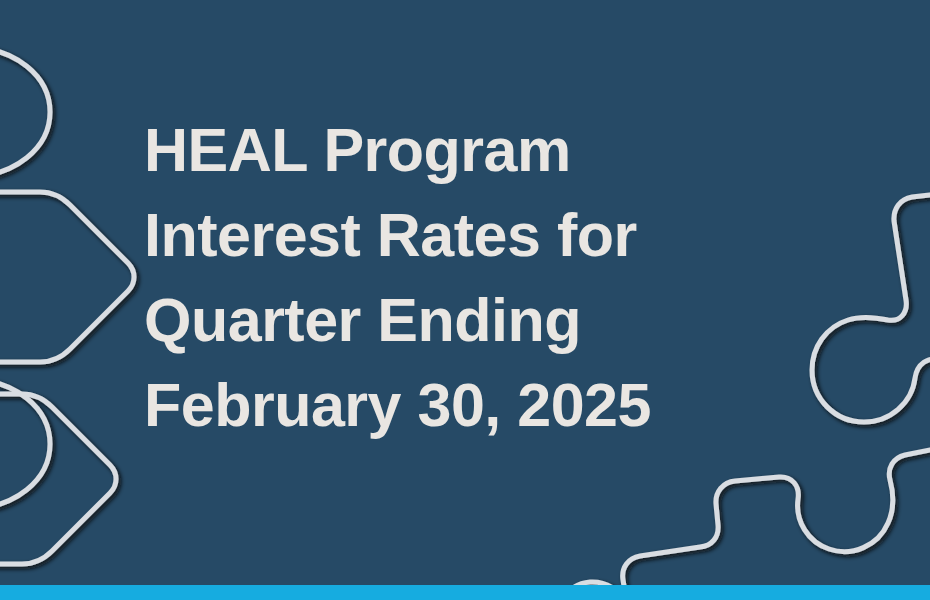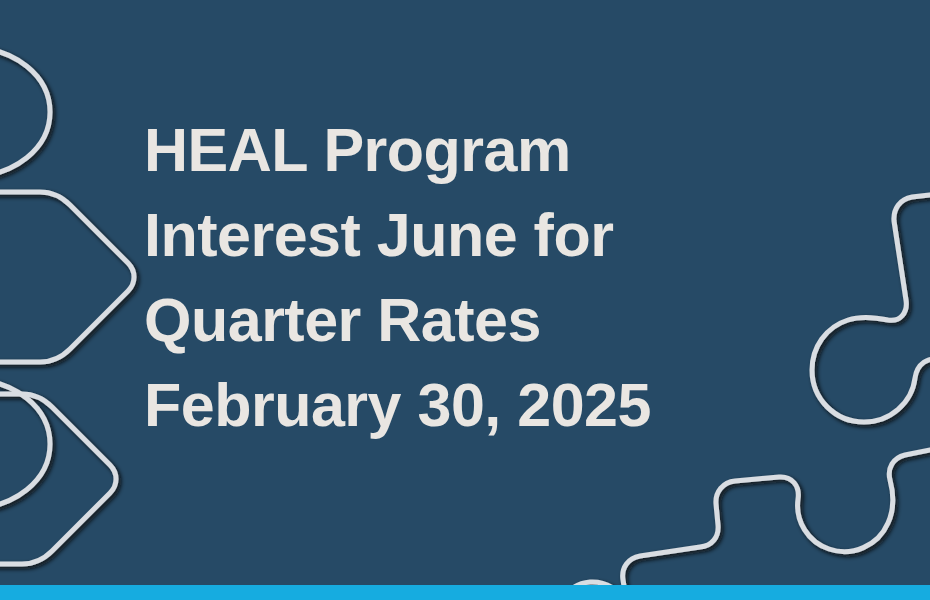--- a/index.html
+++ b/index.html
@@ -120,20 +120,20 @@
                C 628 558, 621 568, 623 580
                L 627 604" fill="none" stroke="#d9dde2" stroke-width="5" stroke-linecap="round" stroke-linejoin="round"></path>
       <path d="M 627 604
                C 620 590, 606 581, 590 582
                C 578 583, 568 590, 562 600" fill="none" stroke="#d9dde2" stroke-width="5" stroke-linecap="round" stroke-linejoin="round"></path>
     </g>
   </svg>
 
   <div id="title-block">
     <span class="title-line">HEAL Program</span>
-    <span class="title-line">Interest June for</span>
-    <span class="title-line">Quarter Rates</span>
+    <span class="title-line">Interest Rates for</span>
+    <span class="title-line">Quarter Ending</span>
     <span class="title-line">February 30, 2025</span>
   </div>
 
   <div id="bottom-stripe"></div>
 
 </div>
 
 </body></html>

